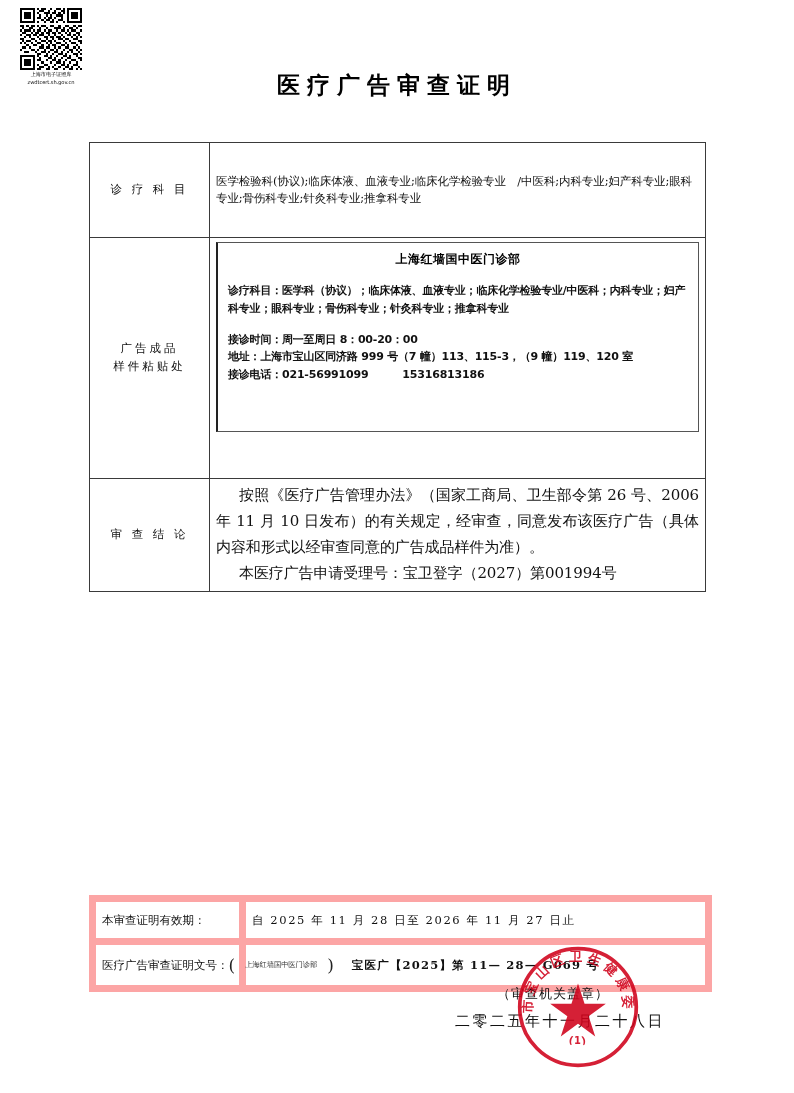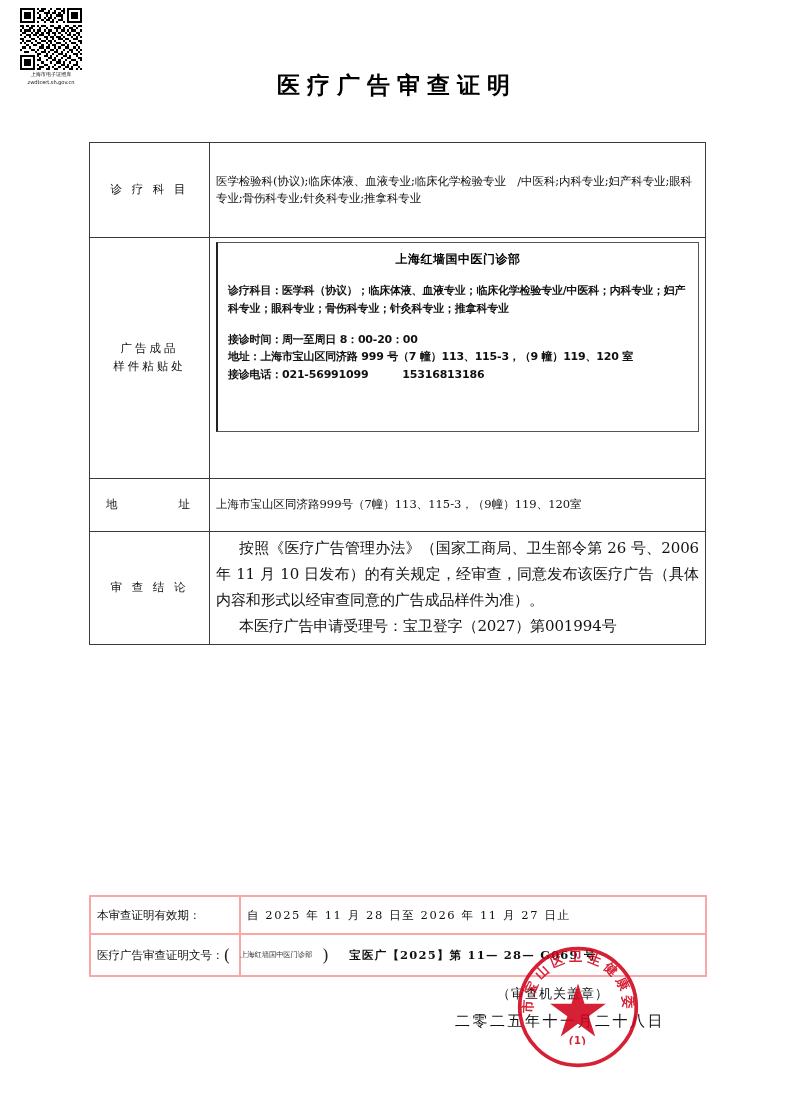--- a/index.html
+++ b/index.html
@@ -149,21 +149,21 @@
   .foot-table {
     position: absolute;
     left: 89px;
     top: 895px;
     width: 616px;
     border-collapse: collapse;
     table-layout: fixed;
     font-family: "DejaVu Serif", "Liberation Serif", serif;
   }
   .foot-table td {
-    border: 2px solid #fca5a5;
+    border: 7px solid #fca5a5;
     font-size: 11.5px;
     color: #111;
     padding: 5px 6px;
   }
   .row-valid td { height: 26px; }
   .row-docno td { height: 30px; }
   .valid-label { font-size: 11.2px; letter-spacing: 0px; }
   .valid-value {
     font-size: 14px;
     letter-spacing: 1.6px;
@@ -497,24 +497,20 @@
         <div class="sample-title">上海红墙国中医门诊部</div>
         <div class="sample-line">诊疗科目：医学科（协议）；临床体液、血液专业；临床化学检验专业/中医科；内科专业；妇产科专业；眼科专业；骨伤科专业；针灸科专业；推拿科专业</div>
         <div class="sample-gap"></div>
         <div class="sample-line">接诊时间：周一至周日 8：00-20：00</div>
         <div class="sample-line">地址：上海市宝山区同济路 999 号（7 幢）113、115-3，（9 幢）119、120 室</div>
         <div class="sample-line"><span>接诊电话：021-56991099</span><span class="sample-phone-gap"></span><span>15316813186</span></div>
       </div>
     </td>
   </tr>
 
-  <tr class="row-addr">
-    <td class="lbl">地　　　　址</td>
-    <td class="val-left" colspan="3">上海市宝山区同济路999号（7幢）113、115-3，（9幢）119、120室</td>
-  </tr>
 
 
 
   <tr class="row-concl">
     <td class="lbl" style="vertical-align:middle">审 查 结 论</td>
     <td class="concl-cell" colspan="3">
       <div class="concl-p">按照《医疗广告管理办法》（国家工商局、卫生部令第 26 号、2006 年 11 月 10 日发布）的有关规定，经审查，同意发布该医疗广告（具体内容和形式以经审查同意的广告成品样件为准）。</div>
       <div class="concl-p concl-p2">本医疗广告申请受理号：宝卫登字（2027）第001994号</div>
     </td>
   </tr>

